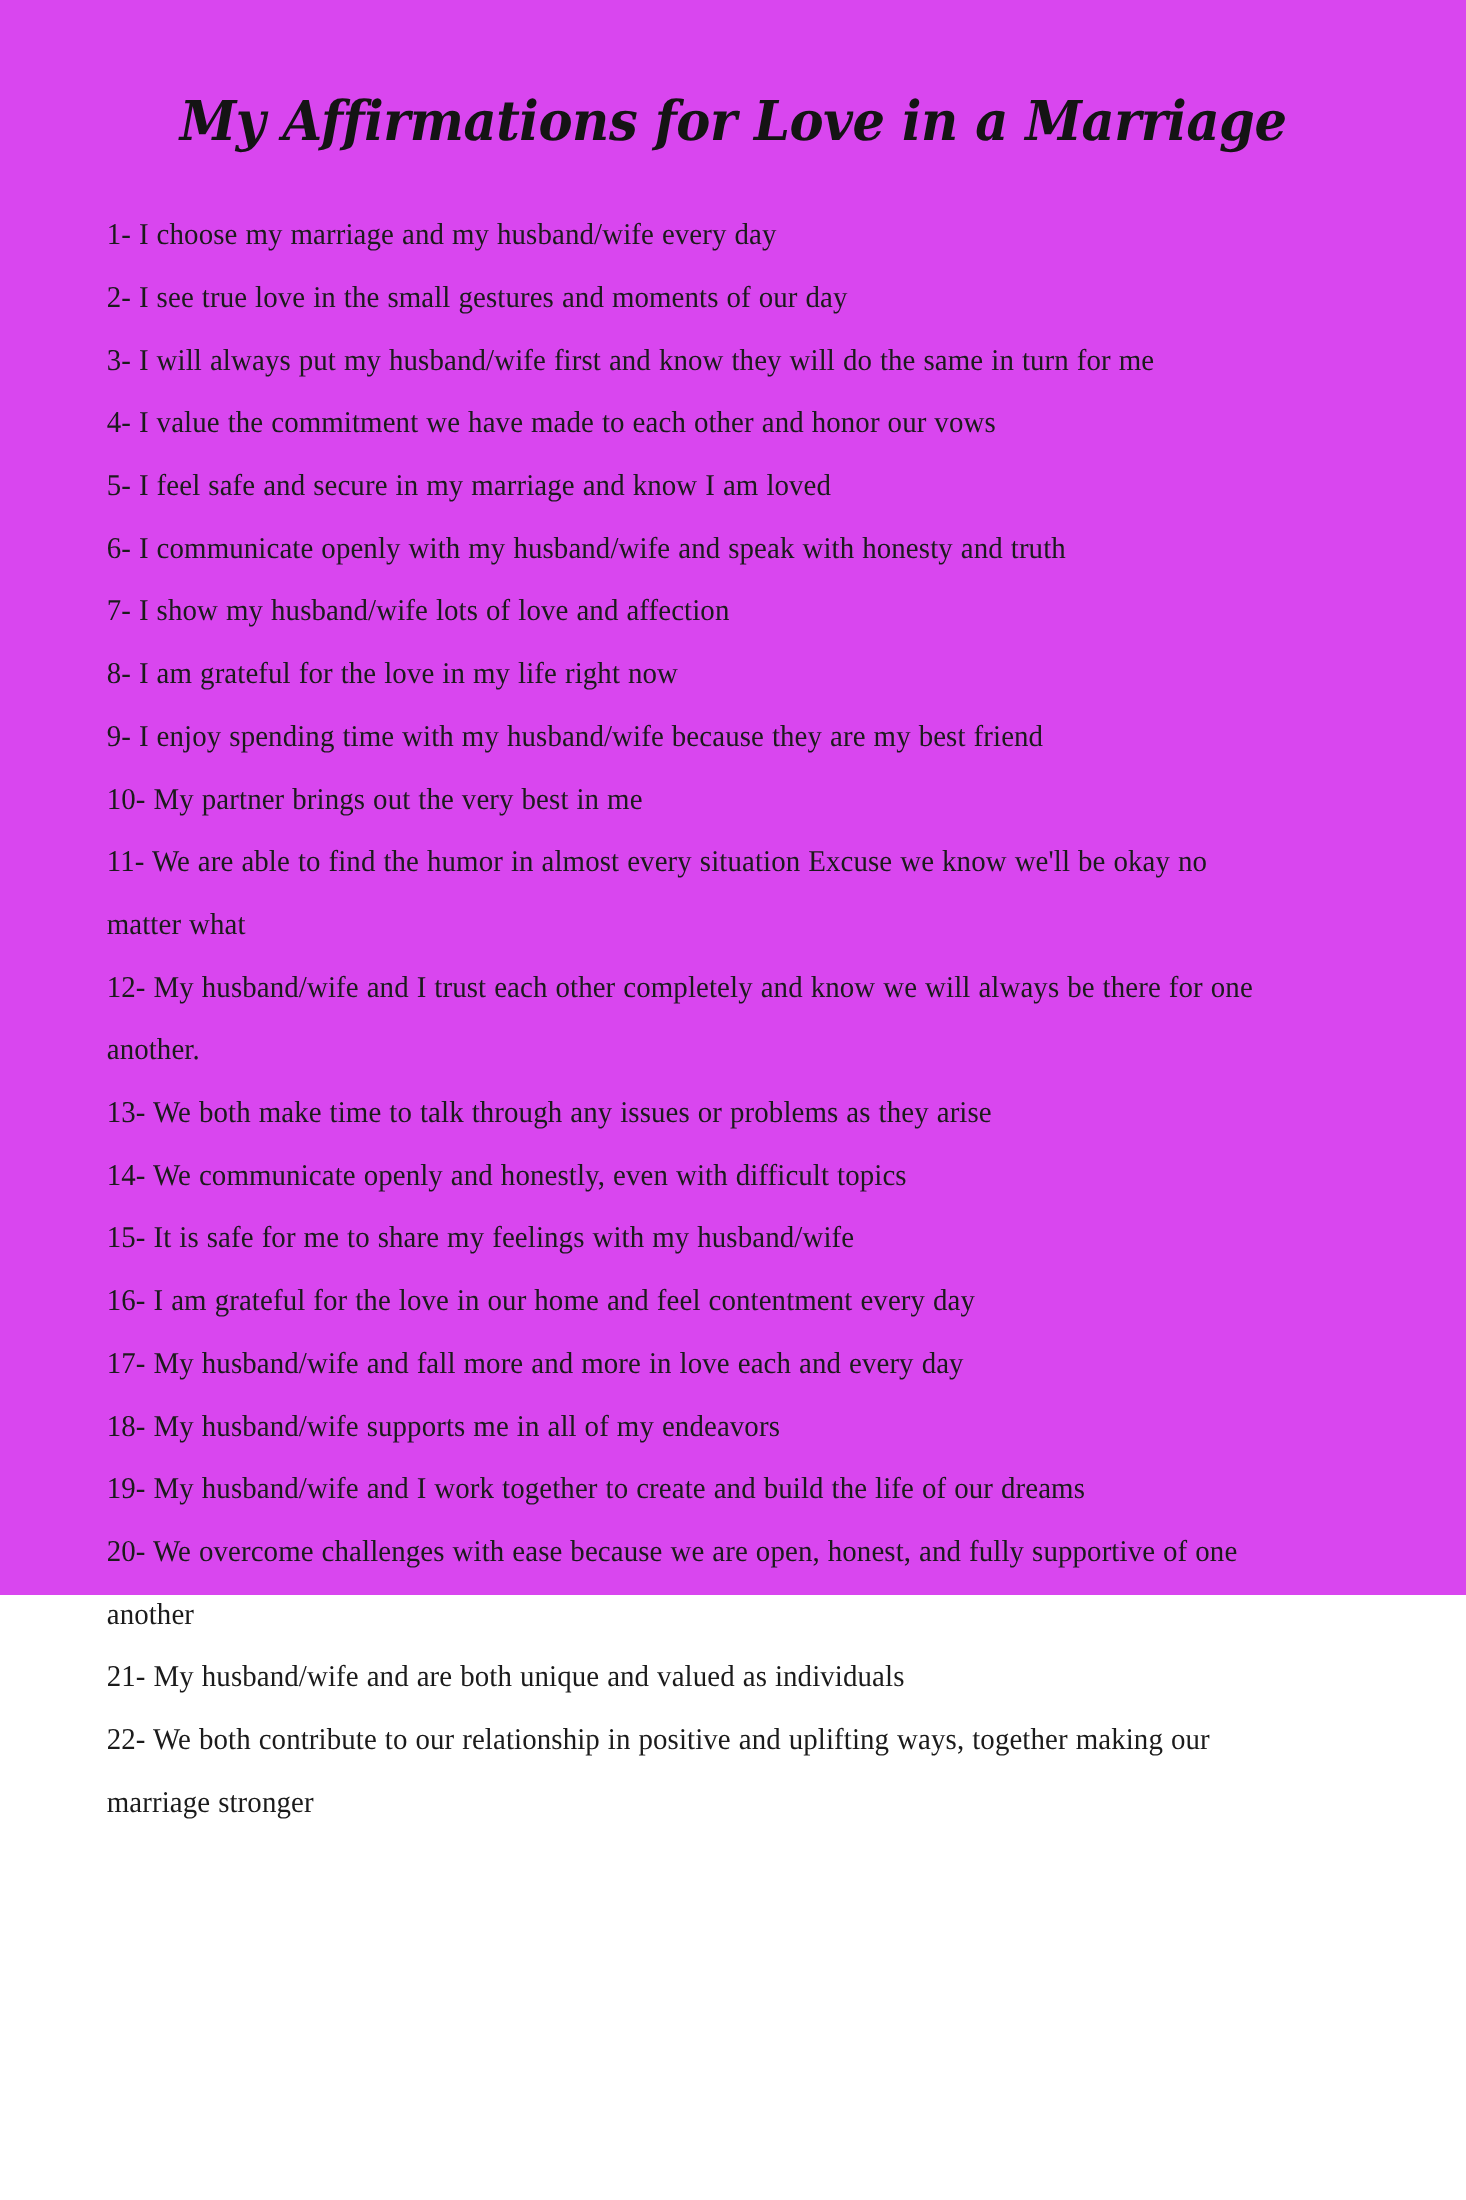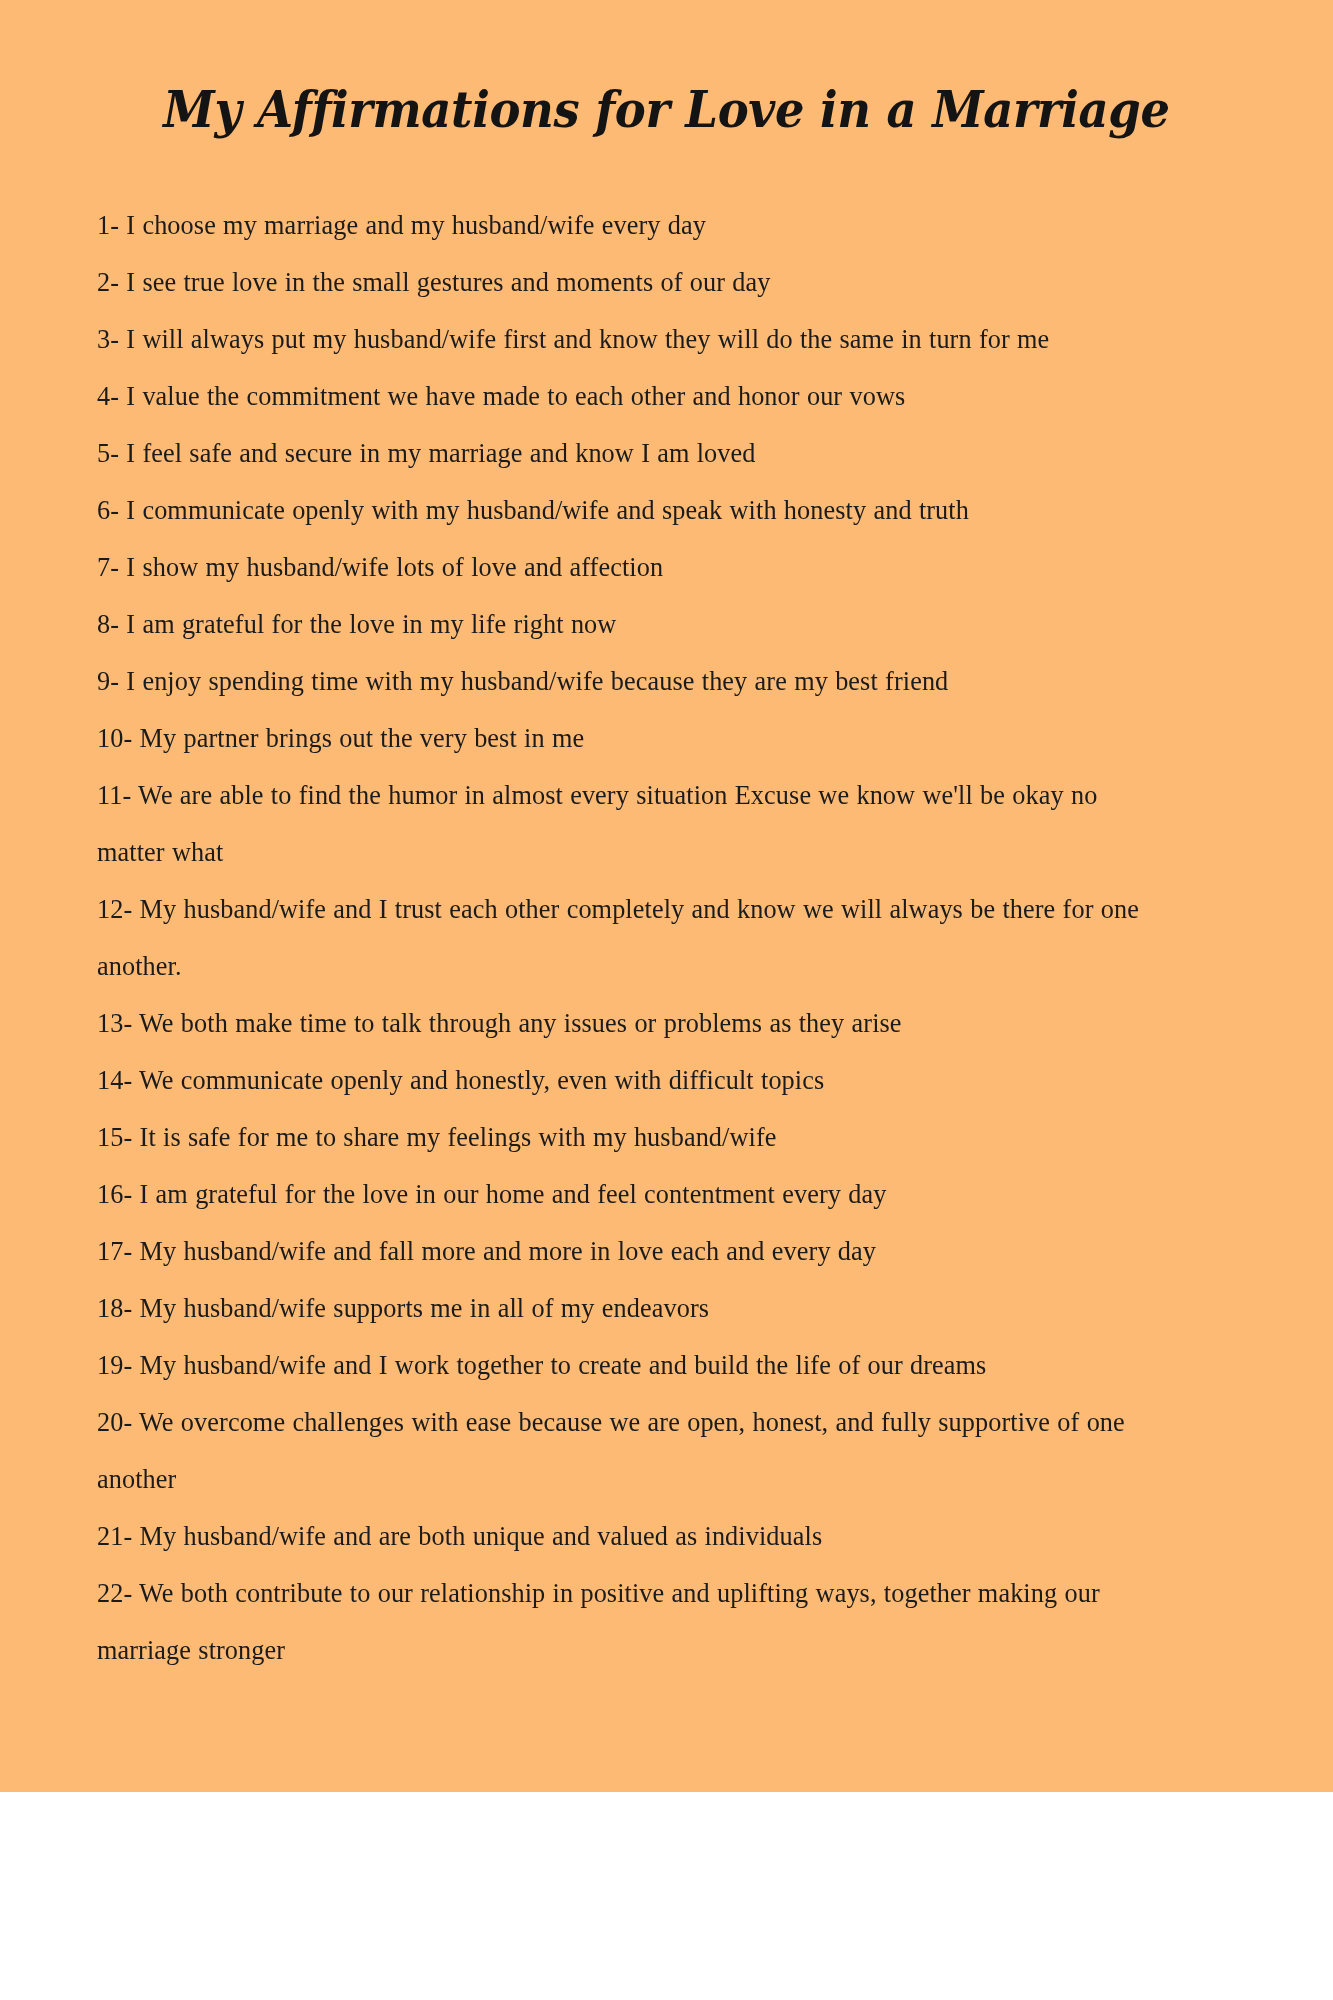--- a/index.html
+++ b/index.html
@@ -12,22 +12,22 @@
     height: 2000px;
     overflow: hidden;
     font-family: "Liberation Serif", "DejaVu Serif", serif;
     color: #1a1a1a;
     -webkit-font-smoothing: antialiased;
   }
 
   .page {
     position: relative;
     width: 1333px;
-    height: 1792px;
-    background: #fdba74;
+    height: 1450px;
+    background: #d946ef;
     box-sizing: border-box;
     padding: 0;
   }
 
   .page-title {
     text-align: center;
     font-family: "DejaVu Serif", "Liberation Serif", serif;
     font-weight: 700;
     font-style: italic;
     font-size: 50px;
@@ -42,21 +42,21 @@
     transform-origin: center top;
     white-space: nowrap;
   }
 
   .affirmations {
     list-style: none;
     margin: 0;
     padding: 0;
     position: absolute;
     left: 97px;
-    top: 196px;
+    top: 184px;
     width: 1113px;
   }
 
   .affirmation-item {
     font-family: "Liberation Serif", "DejaVu Serif", serif;
     font-size: 27.5px;
     line-height: 57px;
     color: #1b1b1b;
     letter-spacing: 0.1px;
     word-spacing: 0.6px;

